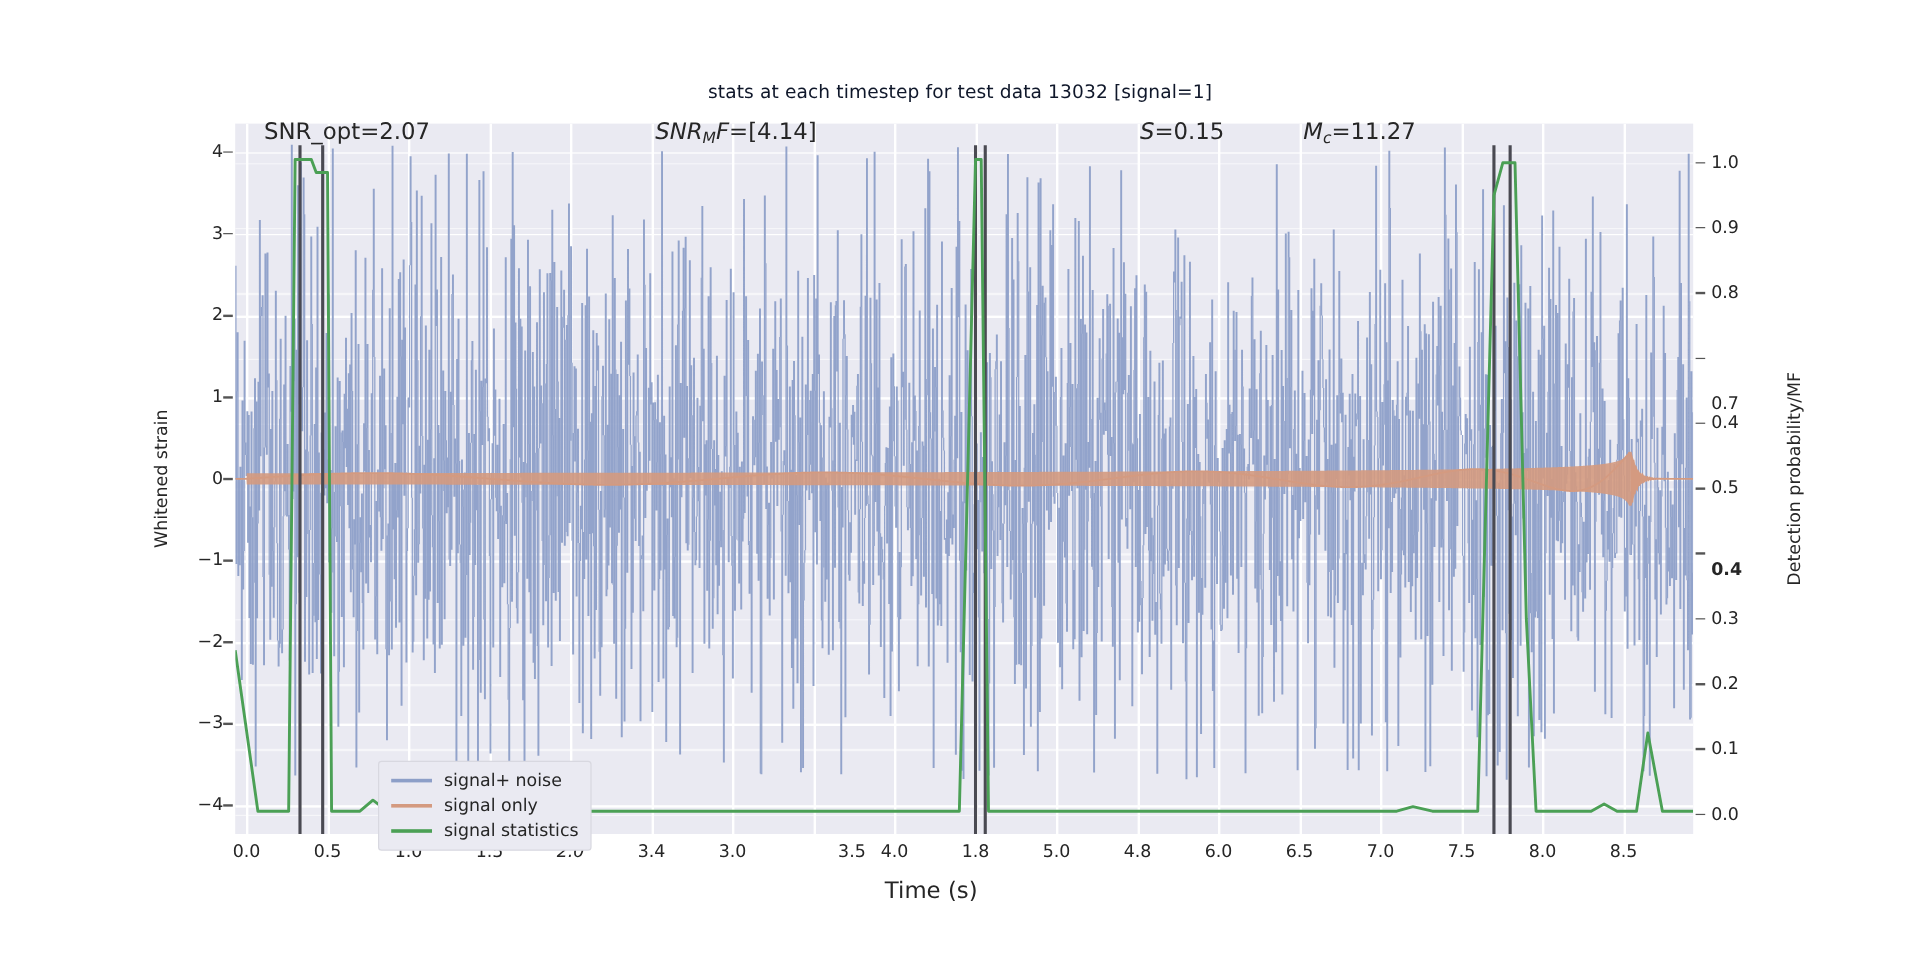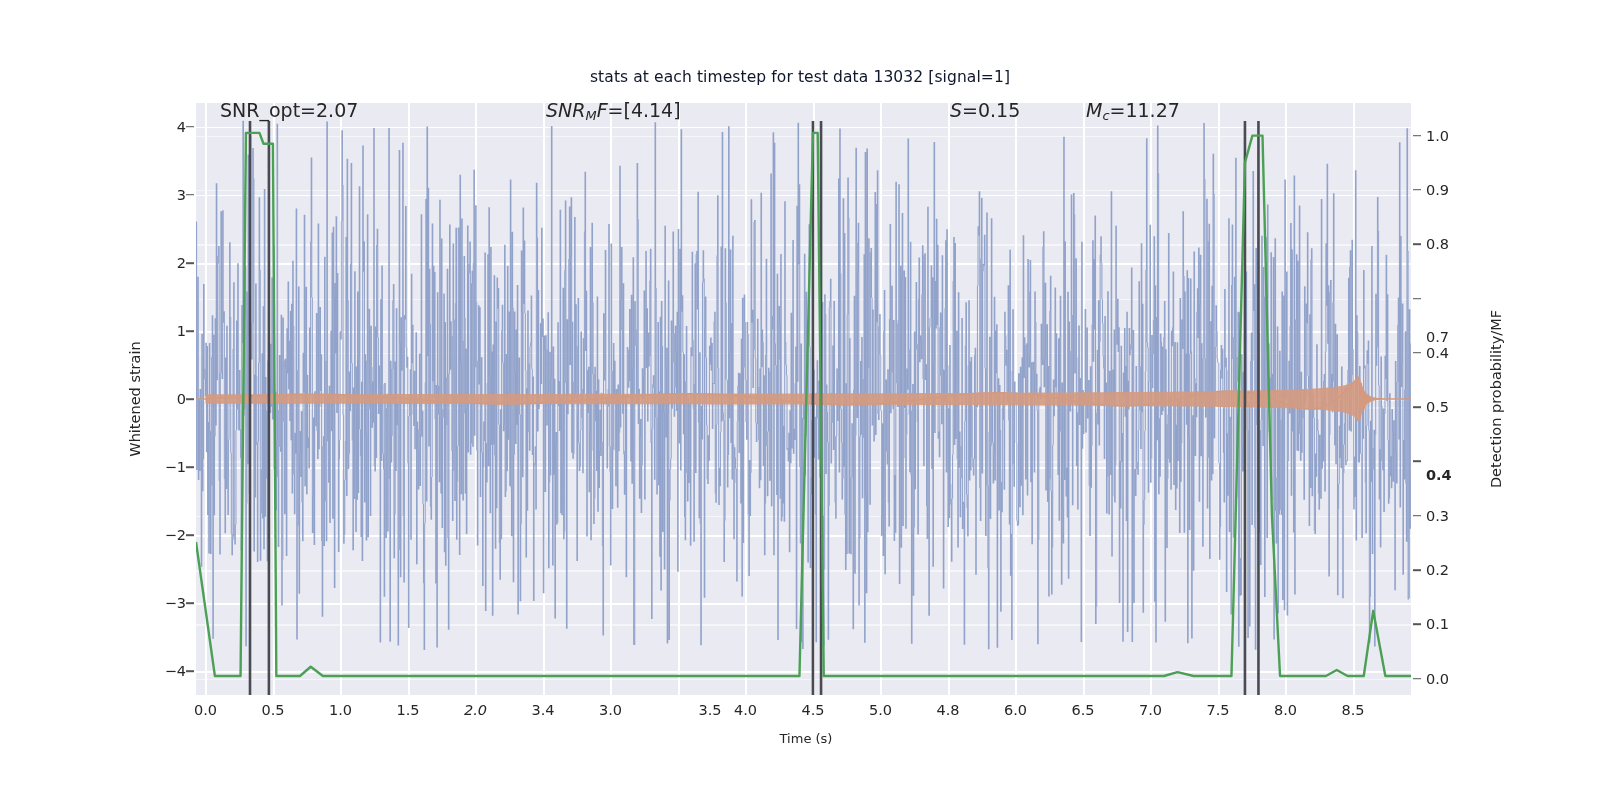--- a/index.html
+++ b/index.html
@@ -114,23 +114,23 @@
     position: absolute;
     left: 1496px;
     top: 399px;
     font-size: 14.5px;
     color: #262626;
     transform: translate(-50%, -50%) rotate(-90deg);
     white-space: nowrap;
   }
   .xlabel {
     position: absolute;
-    left: 806px;
+    left: 776px;
     top: 731px;
-    font-size: 13px;
+    font-size: 19px;
     color: #262626;
     transform: translateX(-50%);
     white-space: nowrap;
   }
   
   .annot {
     position: absolute;
     top: 99px;
     font-size: 19px;
     color: #262626;
@@ -231,21 +231,21 @@
   <div id="ticks-x">
       <div class="xtick" style="left: 205.45px;">0.0</div>
       <div class="xtick" style="left: 272.95px;">0.5</div>
       <div class="xtick" style="left: 340.45px;">1.0</div>
       <div class="xtick" style="left: 407.95px;">1.5</div>
       <div class="xtick" style="left: 475.45px; font-style: italic;">2.0</div>
       <div class="xtick" style="left: 542.95px;">3.4</div>
       <div class="xtick" style="left: 610.45px;">3.0</div>
       <div class="xtick" style="left: 677.95px; margin-left: 32px;">3.5</div>
       <div class="xtick" style="left: 745.45px;">4.0</div>
-      <div class="xtick" style="left: 812.95px;">4.5</div>
+      <div class="xtick" style="left: 812.95px;">1.8</div>
       <div class="xtick" style="left: 880.45px;">5.0</div>
       <div class="xtick" style="left: 947.95px;">4.8</div>
       <div class="xtick" style="left: 1015.45px;">6.0</div>
       <div class="xtick" style="left: 1082.95px;">6.5</div>
       <div class="xtick" style="left: 1150.45px;">7.0</div>
       <div class="xtick" style="left: 1217.95px;">7.5</div>
       <div class="xtick" style="left: 1285.45px;">8.0</div>
       <div class="xtick" style="left: 1352.95px;">8.5</div>
     </div>
 
@@ -316,14 +316,28 @@
   <div class="annot" id="annot-1" style="left: 546px;">
     <i>SNR</i><sub><i>M</i></sub><i>F</i><span>=[4.14]</span>
   </div>
   <div class="annot" id="annot-2" style="left: 950px;">
     <i>S</i><span>=0.15</span>
   </div>
   <div class="annot" id="annot-3" style="left: 1086px;">
     <i>M</i><sub><i>c</i></sub><span>=11.27</span>
   </div>
 
+  <div id="legend">
+    <div class="legend-row">
+      <span class="legend-swatch" id="sw0" style="background: rgb(141, 159, 200);"></span>
+      <span class="legend-label">signal+ noise</span>
+    </div>
+    <div class="legend-row">
+      <span class="legend-swatch" id="sw1" style="background: rgb(212, 154, 128);"></span>
+      <span class="legend-label">signal only</span>
+    </div>
+    <div class="legend-row">
+      <span class="legend-swatch" id="sw2" style="background: rgb(75, 160, 85);"></span>
+      <span class="legend-label">signal statistics</span>
+    </div>
+  </div>
 
 </div>
 
 </body></html>

